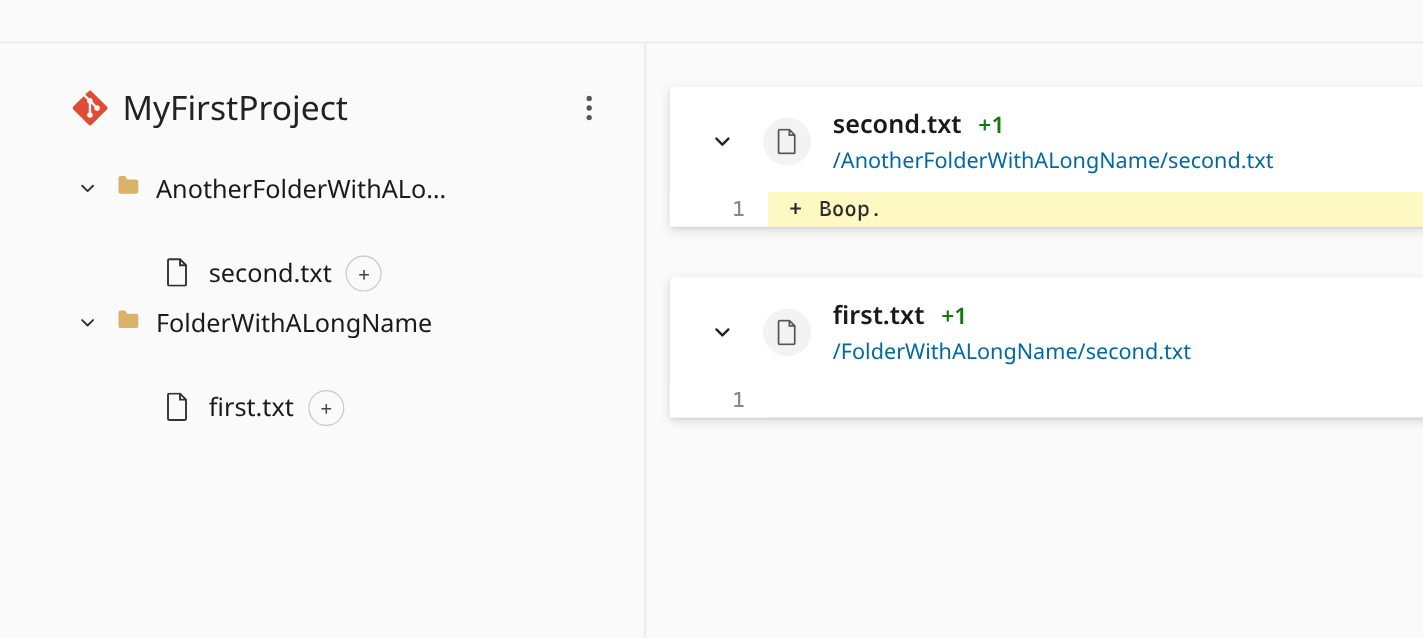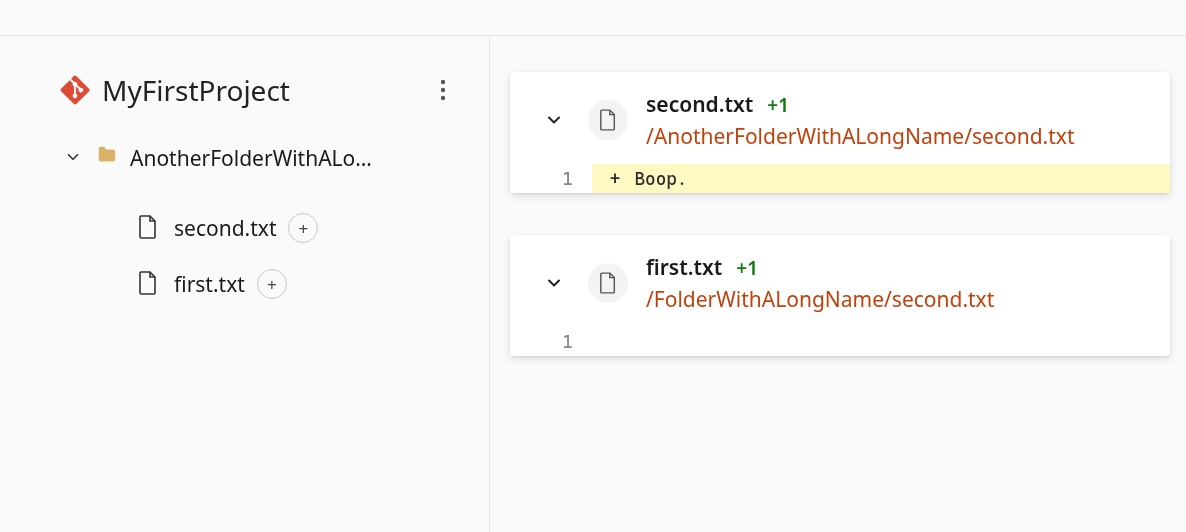--- a/index.html
+++ b/index.html
@@ -1,19 +1,19 @@
 <!DOCTYPE html>
 <html><head>
   <meta charset="utf-8">
   <style>
     * { box-sizing: border-box; margin: 0; padding: 0; }
     html, body { width: 1186px; height: 532px; font-family: "Segoe UI", system-ui, -apple-system, sans-serif; background: #fafafa; overflow: hidden; color: #1a1a1a; }
     .topbar { height: 36px; border-bottom: 1px solid #e5e5e5; }
     .wrap { display: flex; height: calc(100% - 36px); }
-    .sidebar { width: 490px; border-right: 1px solid #e3e3e3; padding: 34px 26px 0 60px; }
+    .sidebar { width: 538px; border-right: 1px solid #e3e3e3; padding: 34px 26px 0 60px; }
     .proj-row { display: flex; align-items: center; margin-bottom: 34px; }
     .proj-icon { width: 30px; height: 30px; margin-right: 12px; flex-shrink: 0; }
     .proj-title { font-size: 28px; font-weight: 400; color: #222; flex: 1; white-space: nowrap; overflow: hidden; text-overflow: ellipsis; }
     .more-btn { width: 40px; height: 40px; display: flex; align-items: center; justify-content: center; border-radius: 4px; cursor: pointer; }
     .tree { }
     .folder-row { display: flex; align-items: flex-start; height: 56px; font-size: 21px; cursor: pointer; }
     .chev { width: 26px; height: 26px; display: flex; align-items: center; justify-content: center; margin-right: 10px; flex-shrink: 0; }
     .folder-icon { width: 22px; height: 22px; margin-right: 12px; flex-shrink: 0; }
     .folder-name { white-space: nowrap; overflow: hidden; text-overflow: ellipsis; max-width: 290px; }
     .file-row { display: flex; align-items: center; height: 56px; font-size: 21px; padding-left: 78px; cursor: pointer; }
@@ -22,21 +22,21 @@
     .plus-badge { width: 30px; height: 30px; border: 1px solid #c8c8c8; border-radius: 50%; display: flex; align-items: center; justify-content: center; font-size: 17px; color: #444; cursor: pointer; }
     .main { flex: 1; padding: 36px 0 0 20px; display: flex; flex-direction: column; gap: 42px; overflow: hidden; }
     .card { background: #fff; border-radius: 4px; box-shadow: 0 3px 8px rgba(0,0,0,0.12), 0 1px 2px rgba(0,0,0,0.08); width: 660px; }
     .card-head { display: flex; align-items: center; padding: 18px 20px 14px 30px; }
     .card-chev { width: 28px; height: 28px; display: flex; align-items: center; justify-content: center; margin-right: 20px; cursor: pointer; flex-shrink: 0; }
     .card-fileicon { width: 40px; height: 40px; border-radius: 50%; background: #f3f3f3; display: flex; align-items: center; justify-content: center; margin-right: 18px; flex-shrink: 0; }
     .card-titles { display: flex; flex-direction: column; gap: 4px; }
     .card-titlerow { display: flex; align-items: baseline; gap: 14px; }
     .card-filename { font-size: 21px; font-weight: 600; color: #1a1a1a; }
     .card-delta { font-size: 19px; font-weight: 600; color: #0f7b0f; }
-    .card-path { font-size: 21px; color: #c2410c; }
+    .card-path { font-size: 18px; color: #0369a1; }
     .diff-row { display: flex; align-items: stretch; font-family: "Cascadia Mono", "Consolas", monospace; font-size: 18px; }
     .diff-gutter { width: 82px; text-align: right; padding: 4px 18px 4px 0; color: #888; background: #fff; border-right: 1px solid transparent; }
     .diff-content { flex: 1; padding: 4px 0 4px 14px; background: #fef9c3; color: #2d2d2d; }
     .diff-sign { display: inline-block; width: 18px; text-align: center; }
   </style>
 </head>
 <body>
 
 <div class="topbar"></div>
 <div class="wrap">
@@ -76,20 +76,33 @@
         <span class="file-icon">
           <svg width="20" height="24" viewBox="0 0 20 24" fill="none" stroke="#333" stroke-width="1.6">
               <path d="M3 1h9l5 5v16a1 1 0 0 1-1 1H3a1 1 0 0 1-1-1V2a1 1 0 0 1 1-1Z"></path>
               <path d="M12 1v5h5"></path>
             </svg>
         </span>
         <span class="file-name">second.txt</span>
         <span class="plus-badge">+</span>
       </div>
 
+      <div class="folder-row">
+        <span class="chev">
+          <svg width="18" height="18" viewBox="0 0 24 24" fill="none" stroke="#333" stroke-width="2.2" stroke-linecap="round" stroke-linejoin="round">
+              <polyline points="6 9 12 15 18 9"></polyline>
+            </svg>
+        </span>
+        <span class="folder-icon">
+          <svg width="22" height="22" viewBox="0 0 24 24">
+              <path fill="#d9b367" d="M3 5a2 2 0 0 1 2-2h4l2 3h8a2 2 0 0 1 2 2v9a2 2 0 0 1-2 2H5a2 2 0 0 1-2-2V5Z"></path>
+            </svg>
+        </span>
+        <span class="folder-name">FolderWithALongName</span>
+      </div>
       <div class="file-row">
         <span class="file-icon">
           <svg width="20" height="24" viewBox="0 0 20 24" fill="none" stroke="#333" stroke-width="1.6">
               <path d="M3 1h9l5 5v16a1 1 0 0 1-1 1H3a1 1 0 0 1-1-1V2a1 1 0 0 1 1-1Z"></path>
               <path d="M12 1v5h5"></path>
             </svg>
         </span>
         <span class="file-name">first.txt</span>
         <span class="plus-badge">+</span>
       </div>

